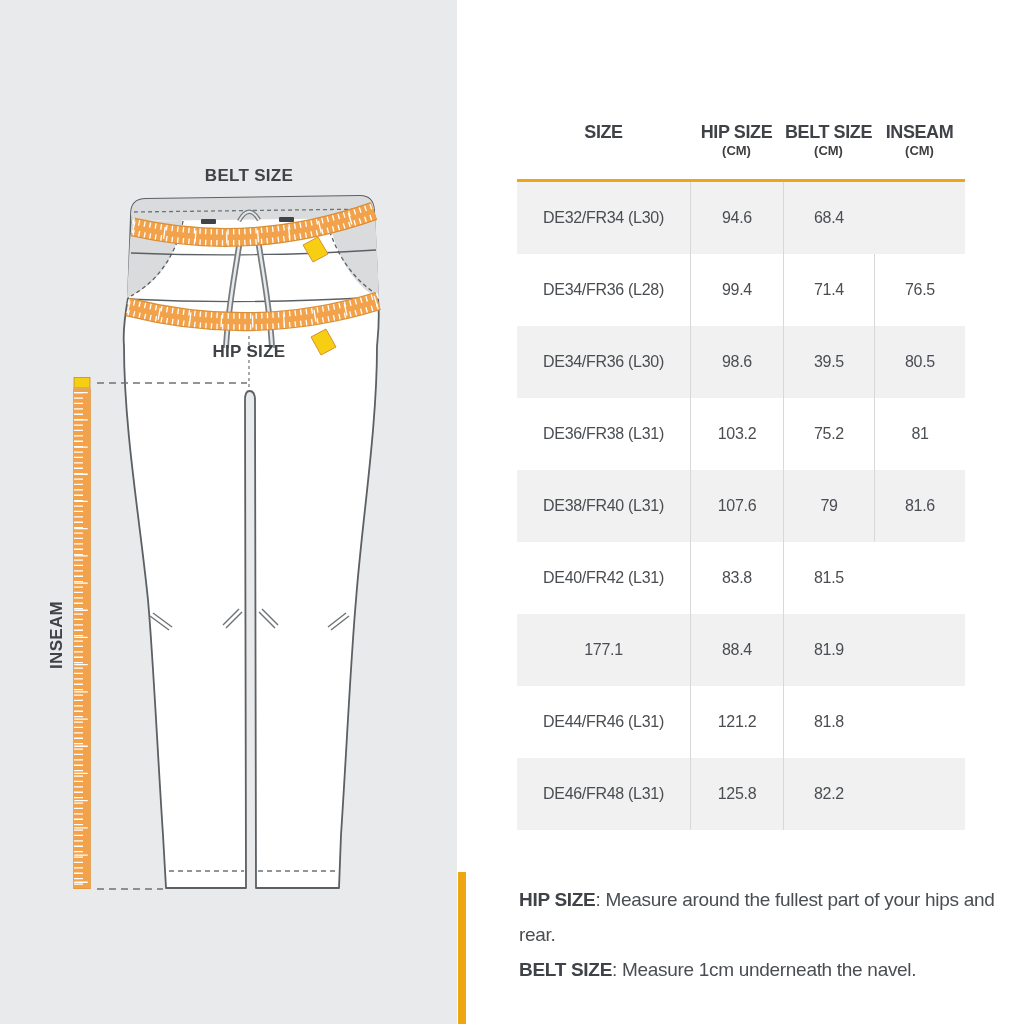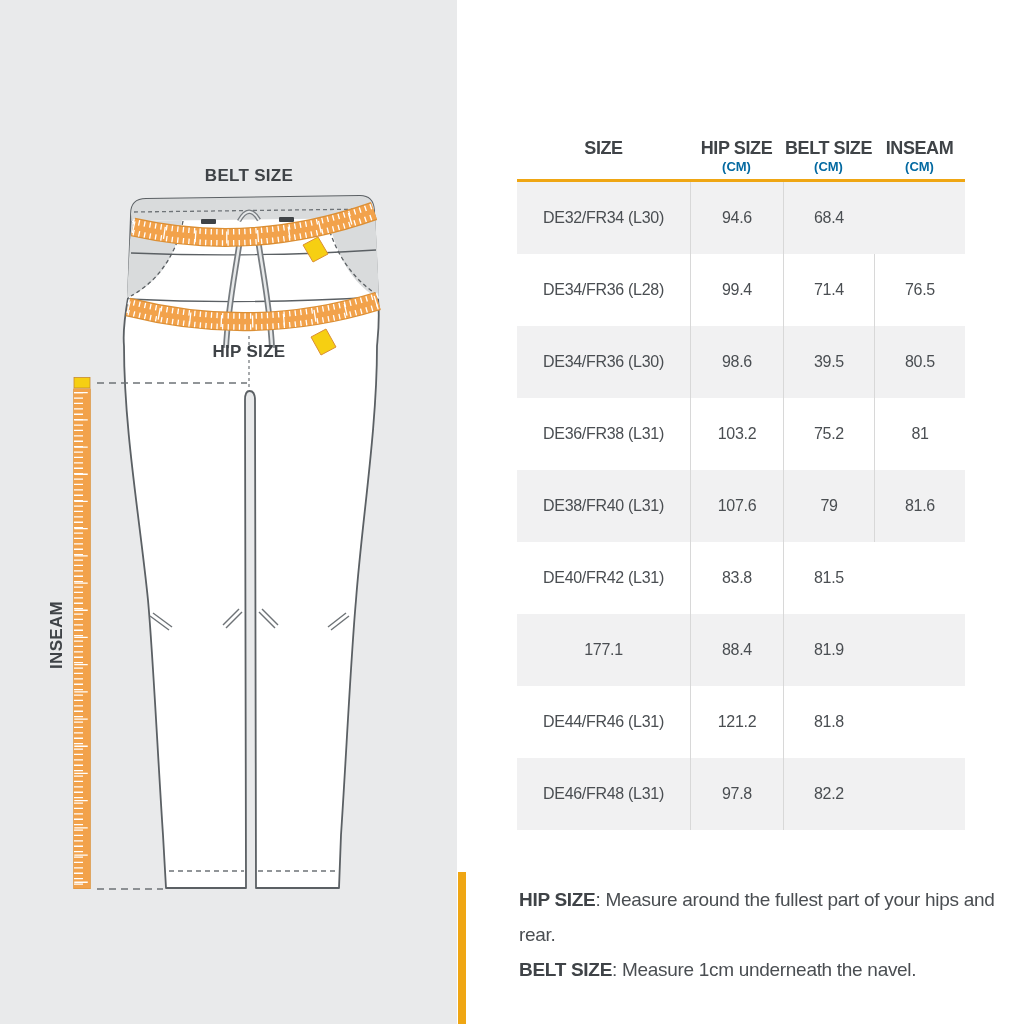--- a/index.html
+++ b/index.html
@@ -15,23 +15,23 @@
   .lbl.hip{left:139px;top:342px;width:220px;text-align:center;}
   .lbl.inseam{left:13px;top:626px;width:85px;height:18px;text-align:center;transform:rotate(-90deg);}
 
   
   .accent-bar{position:absolute;left:458px;top:872px;width:8px;height:152px;background:#EFA613;}
 
   
   .size-table{position:absolute;left:517px;top:118px;width:448px;}
   .thead{display:grid;grid-template-columns:173px 93px 91px 91px;height:61px;
          border-bottom:3px solid #EFA613;}
-  .hcell{display:flex;flex-direction:column;align-items:center;justify-content:flex-start;padding-top:3px;margin-top:16px;}
+  .hcell{display:flex;flex-direction:column;align-items:center;justify-content:flex-start;padding-top:3px;}
   .hlabel{font-weight:bold;font-size:18px;letter-spacing:-.4px;line-height:22px;color:#3F4347;white-space:nowrap;}
-  .hunit{font-weight:bold;font-size:13px;line-height:16px;color:#0369a1;}
+  .hunit{font-weight:bold;font-size:13px;line-height:16px;color:#404040;}
   .tbody{width:448px;}
   .trow{display:grid;grid-template-columns:173px 93px 91px 91px;height:72px;}
   .trow:nth-child(odd){background:#F1F1F2;}
   .tcell{display:flex;align-items:center;justify-content:center;font-size:16px;
          letter-spacing:-.3px;color:#4A4E52;white-space:nowrap;}
   .tcell + .tcell{border-left:1px solid #D8D8D8;}
 
   
   .notes{position:absolute;left:519px;top:882px;width:515px;font-size:19px;line-height:35px;
          letter-spacing:-.3px;color:#4A4E52;}
@@ -193,21 +193,21 @@
         <div class="tcell">88.4</div>
         <div class="tcell">81.9</div>
       </div>
       <div class="trow">
         <div class="tcell">DE44/FR46 (L31)</div>
         <div class="tcell">121.2</div>
         <div class="tcell">81.8</div>
       </div>
       <div class="trow">
         <div class="tcell">DE46/FR48 (L31)</div>
-        <div class="tcell">97.8</div>
+        <div class="tcell">125.8</div>
         <div class="tcell">82.2</div>
       </div>
     </div>
   </div>
 
   <div class="notes">
     <div><span class="nlabel">HIP SIZE</span><span>: Measure around the fullest part of your hips and rear.</span></div>
     <div><span class="nlabel">BELT SIZE</span><span>: Measure 1cm underneath the navel.</span></div>
   </div>
 

